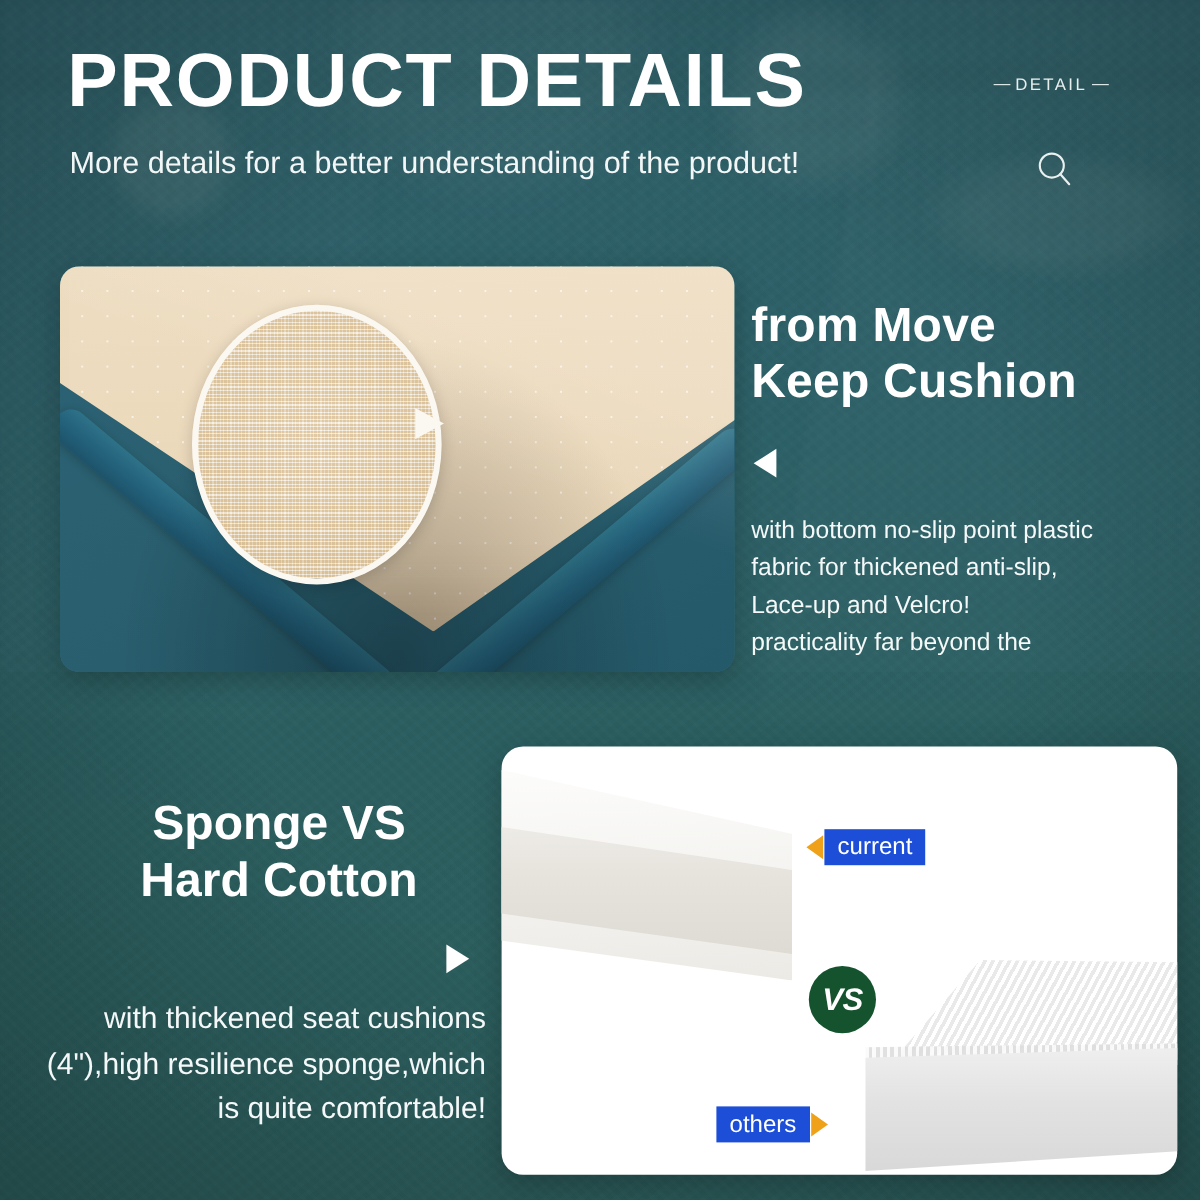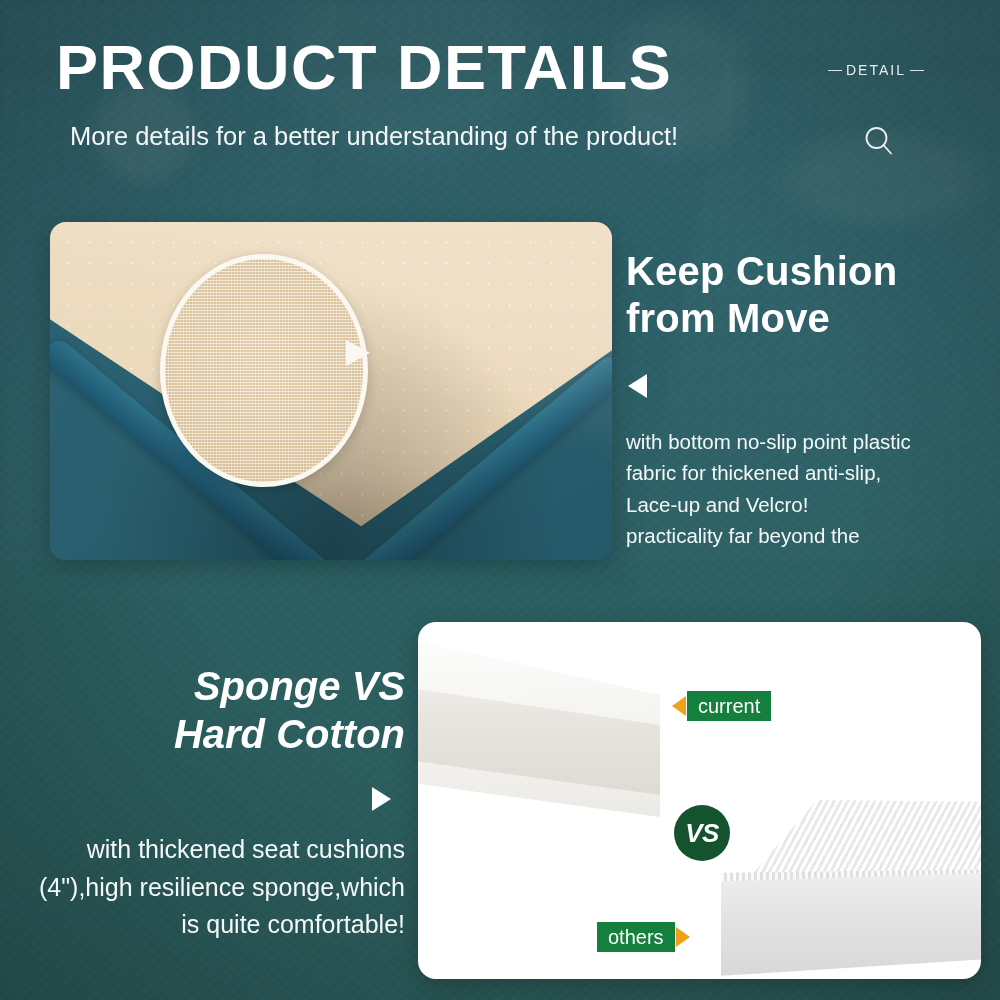--- a/index.html
+++ b/index.html
@@ -89,21 +89,20 @@
     white-space: nowrap;
   }
   .subtitle {
     position: absolute;
     left: 58px;
     top: 122px;
     font-size: 25.5px;
     color: #f2f6f6;
     white-space: nowrap;
     font-weight: 400;
-    margin-left: 12px;
   }
   .detail-tag {
     position: absolute;
     left: 828px;
     top: 62px;
     display: flex;
     align-items: center;
     gap: 4px;
     color: #e7eeee;
     font-size: 14px;
@@ -314,21 +313,21 @@
     opacity: .9;
   }
 
   .tag {
     position: absolute;
     display: flex;
     align-items: center;
     height: 30px;
   }
   .tag .chip {
-    background: #15803d;
+    background: #1d4ed8;
     color: #ffffff;
     font-size: 20px;
     line-height: 30px;
     padding: 0 11px;
     height: 30px;
     white-space: nowrap;
   }
   .tag .arrow-l {
     width: 0; height: 0;
     border-top: 10px solid transparent;
@@ -362,22 +361,21 @@
     align-items: center;
     justify-content: center;
     letter-spacing: -.5px;
   }
 
   .s2-text {
     position: absolute;
     left: 60px;
     top: 662px;
     width: 345px;
-    text-align: right;
-    font-style: italic;
+    text-align: center;
   }
   .s2-heading {
     font-size: 40px;
     font-weight: bold;
     color: #ffffff;
     line-height: 1.2;
   }
   .tri-right {
     position: absolute;
     left: 372px;
@@ -431,22 +429,22 @@
     <div class="p1-cushion"></div>
     <div class="p1-dots"></div>
     <div class="p1-pipe-l"></div>
     <div class="p1-pipe-r"></div>
     <div class="p1-shadow"></div>
     <div class="p1-magnifier"></div>
     <div class="p1-mag-pointer"></div>
   </div>
 
   <div class="s1-text">
+    <div class="s1-heading">from Move</div>
     <div class="s1-heading">Keep Cushion</div>
-    <div class="s1-heading">from Move</div>
   </div>
   <div class="tri-left"></div>
 
   <div class="s1-body">
     <div>with bottom no-slip point plastic</div>
     <div>fabric for thickened anti-slip,</div>
     <div>Lace-up and Velcro!</div>
     <div>practicality far beyond the</div>
   </div>
 

